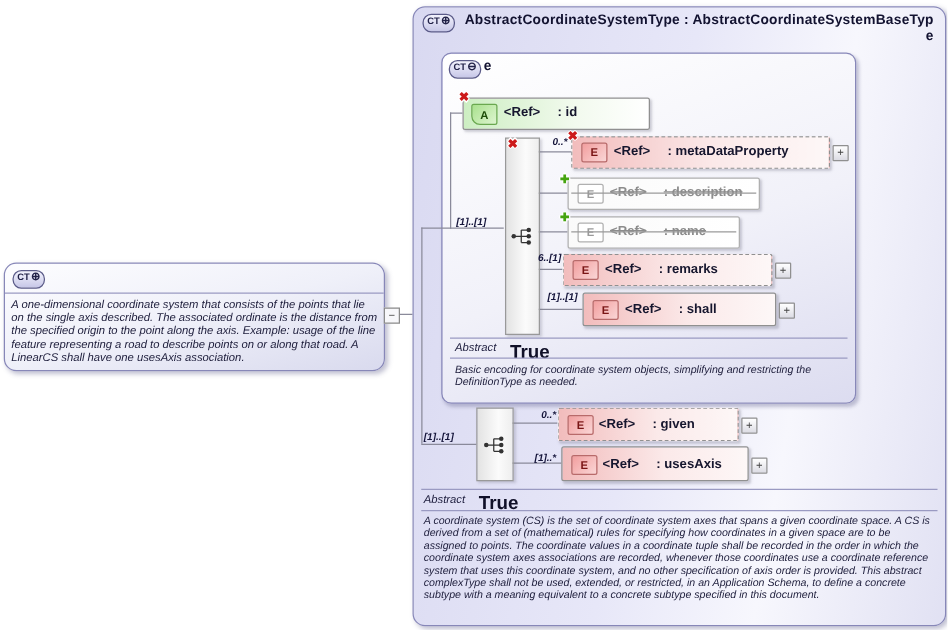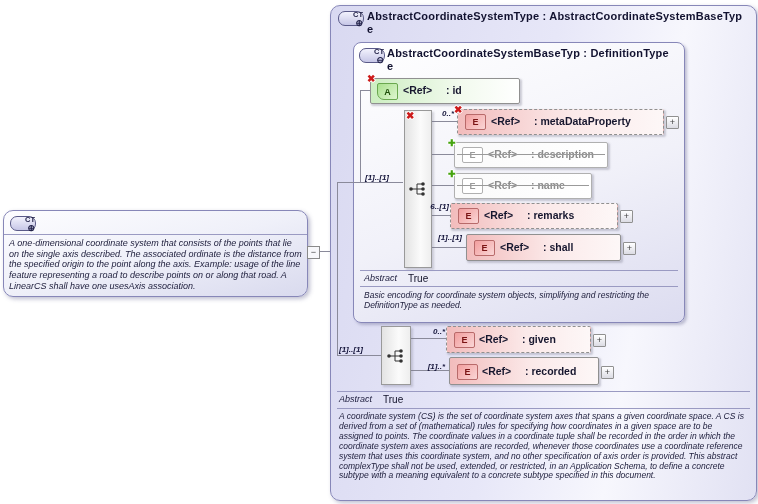--- a/index.html
+++ b/index.html
@@ -10,22 +10,22 @@
        box-shadow:2px 2px 4px rgba(110,110,150,.45);}
   .outer-bg{background:linear-gradient(100deg,#d9d9f1 0%,#e7e7f8 45%,#f7f7fd 70%,#e1e1f3 100%);}
   .inner-bg{background:linear-gradient(160deg,#ffffff 0%,#f1f1f9 55%,#dcdcf0 100%);border-radius:8px;}
   .left-bg{background:linear-gradient(165deg,#fdfdff 0%,#eff0f9 50%,#d9daee 100%);}
   .title{font-size:11px;font-weight:bold;color:#121230;line-height:12.5px;letter-spacing:.2px;}
   .annot{font-style:italic;color:#1c1c3a;}
   .hline{position:absolute;height:1px;background:#8a8a9a;}
   .vline{position:absolute;width:1px;background:#8a8a9a;}
   .sepline{position:absolute;height:1px;background:#9a9ac2;}
   .cticon{position:absolute;width:24px;height:13px;border:1px solid #5a5a88;border-radius:7px;
-          background:linear-gradient(#f2f2fd,#c7c7e7);display:flex;align-items:flex-end;justify-content:center;
-          font-size:7.5px;font-weight:bold;color:#222248;flex-direction:column;}
+          background:linear-gradient(#f2f2fd,#c7c7e7);display:flex;align-items:flex-start;justify-content:center;
+          font-size:7.5px;font-weight:bold;color:#222248;}
   .cticon .sym{font-size:9px;line-height:9px;margin-left:1px;}
   .card{position:absolute;font-size:8px;font-weight:bold;font-style:italic;color:#14143a;text-align:right;}
   .elem{position:absolute;height:24px;border:1px solid #909090;border-radius:2px;
         background:linear-gradient(90deg,#f2bcbc 0%,#fbe9e9 55%,#fdf7f7 100%);
         box-shadow:1.5px 1.5px 2px rgba(120,120,140,.35);}
   .elem.dashed{border-style:dashed;}
   .elem.grey{background:linear-gradient(90deg,#fafafa,#ffffff);border-style:solid;border-color:#b0b0b0;}
   .etext{position:absolute;top:5px;font-size:10.5px;font-weight:bold;color:#16162e;white-space:nowrap;}
   .grey .etext{color:#8c8c8c;text-decoration:line-through;}
   .strikeline{position:absolute;left:2px;right:2px;top:11px;height:1px;background:#9a9a9a;}
@@ -41,21 +41,21 @@
            box-shadow:1.5px 1.5px 2px rgba(120,120,140,.35);}
   .redx{position:absolute;font-size:10px;font-weight:bold;color:#cc1a1a;line-height:10px;
         text-shadow:-1px 0 #fff,1px 0 #fff,0 -1px #fff,0 1px #fff;z-index:9;}
   .greenplus{position:absolute;font-size:9px;font-weight:bold;color:#46a410;line-height:9px;
         text-shadow:-1px 0 #fff,1px 0 #fff,0 -1px #fff,0 1px #fff;z-index:9;}
   .plusbtn{position:absolute;width:11px;height:11px;border:1px solid #909090;background:linear-gradient(#ffffff,#dcdce4);
         font-size:9px;line-height:9px;color:#444;display:flex;align-items:center;justify-content:center;border-radius:1px;}
   .seqbar{position:absolute;border:1px solid #999;background:linear-gradient(90deg,#e3e3e3,#fbfbfb 60%,#eeeeee);
         box-shadow:1.5px 1.5px 2px rgba(120,120,140,.3);}
   .abstr-label{position:absolute;font-size:9px;font-style:italic;color:#202040;}
-  .abstr-val{position:absolute;font-size:10px;font-weight:normal;color:#101028;}
+  .abstr-val{position:absolute;font-size:15px;font-weight:bold;color:#101028;}
   .toggle{position:absolute;width:11px;height:11px;border:1px solid #8a8a8a;background:#f7f7fa;
         display:flex;align-items:center;justify-content:center;font-size:9px;line-height:9px;color:#444;}
   .z4{z-index:4;} .z5{z-index:5;}
 </style>
 </head>
 <body>
 
 <div id="stage">
 
   <div class="box left-bg" style="left:3px;top:210px;width:303px;height:85px;">
@@ -71,32 +71,31 @@
   <div class="toggle" style="left:307px;top:246px;">
     <span>−</span>
   </div>
 
   <div class="box outer-bg" style="left:330px;top:5px;width:425px;height:494px;">
 
     <div class="cticon" style="left:7px;top:5px;">
       <span>CT</span>
         <span class="sym">⊕</span>
     </div>
-    <div class="title abs" style="left:36px;top:4px;width:380px;text-align:left;">
+    <div class="title abs" style="left:36px;top:4px;width:380px;text-align:right;">
       <div>AbstractCoordinateSystemType : AbstractCoordinateSystemBaseTyp</div>
       <div>e</div>
     </div>
 
     <div class="box inner-bg" style="left:22px;top:36px;width:330px;height:279px;box-shadow:2px 2px 3px rgba(110,110,150,.4);">
       <div class="cticon" style="left:5px;top:5px;">
         <span>CT</span>
           <span class="sym">⊖</span>
       </div>
       <div class="title abs" style="left:33px;top:4px;width:292px;text-align:left;">
-        <div>AbstractCoordinateSystemBaseTyp : DefinitionType</div>
         <div>e</div>
       </div>
 
       <div class="hline" style="left:6px;top:47px;width:10px;"></div>
       <div class="vline" style="left:6px;top:47px;height:93px;"></div>
 
       <div class="attrbox" style="left:16px;top:35px;width:148px;">
         <span class="redx" style="left:-4px;top:-5px;">✖</span>
         <div class="aicon">
             <span>A</span>
@@ -224,21 +223,21 @@
           <span>+</span>
         </div>
     </div>
 
     <div class="card" style="left:86px;top:356px;width:28px;">[1]..*</div>
     <div class="elem z5" style="left:118px;top:351px;width:148px;height:26px;">
       <div class="eicon" style="top:6px;">
           <span>E</span>
         </div>
       <span class="etext" style="left:32px;top:7px;">&lt;Ref&gt;</span>
-      <span class="etext" style="left:75px;top:7px;">: recorded</span>
+      <span class="etext" style="left:75px;top:7px;">: usesAxis</span>
       <div class="plusbtn" style="right:-16px;top:8px;">
           <span>+</span>
         </div>
     </div>
 
     <div class="sepline" style="left:6px;right:6px;top:385px;"></div>
     <div class="abstr-label" style="left:8px;top:388px;">Abstract</div>
     <div class="abstr-val" style="left:52px;top:388px;">True</div>
     <div class="sepline" style="left:6px;right:6px;top:402px;"></div>
     <div class="annot abs" style="left:8px;right:10px;top:406px;font-size:8.5px;line-height:9.9px;">A coordinate system (CS) is the set of coordinate system axes that spans a given coordinate space. A CS is derived from a set of (mathematical) rules for specifying how coordinates in a given space are to be assigned to points. The coordinate values in a coordinate tuple shall be recorded in the order in which the coordinate system axes associations are recorded, whenever those coordinates use a coordinate reference system that uses this coordinate system, and no other specification of axis order is provided. This abstract complexType shall not be used, extended, or restricted, in an Application Schema, to define a concrete subtype with a meaning equivalent to a concrete subtype specified in this document.</div>

